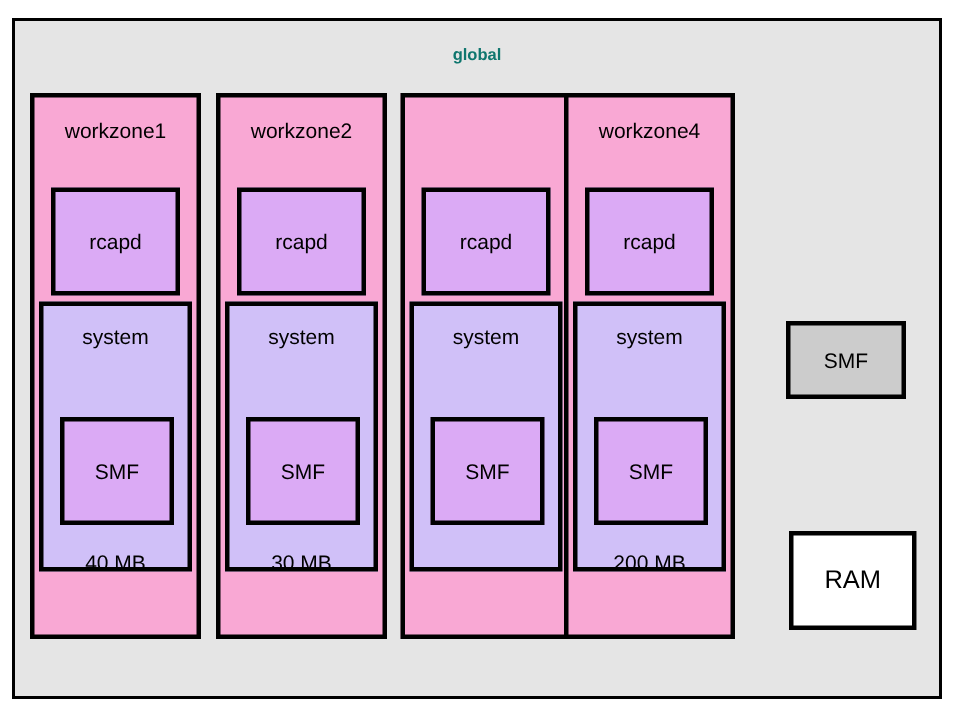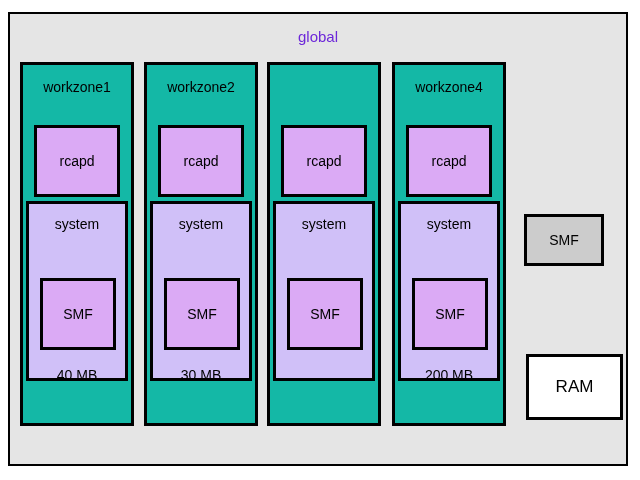--- a/index.html
+++ b/index.html
@@ -31,39 +31,40 @@
     box-sizing: border-box;
     background: #e5e5e5;
     border: 2px solid #000000;
   }
   .global-title {
     position: absolute;
     left: 0;
     top: 14px;
     width: 100%;
     text-align: center;
-    font-size: 15px;
-    color: #6d28d9;
+    font-size: 11px;
+    color: #0f766e;
     line-height: 18px;
+    font-weight: bold;
   }
 
   
   .workzone {
     position: absolute;
     top: 62px;
     width: 114px;
     height: 364px;
     box-sizing: border-box;
-    background: #14b8a6;
+    background: #f9a8d4;
     border: 3px solid #000000;
   }
   .wz1 { left: 20px; }
   .wz2 { left: 144px; }
   .wz3 { left: 267px; }
-  .wz4 { left: 392px; }
+  .wz4 { left: 376px; }
 
   .wz-title {
     position: absolute;
     left: 0;
     top: 14px;
     width: 100%;
     text-align: center;
     font-size: 14px;
     color: #000000;
     line-height: 17px;
@@ -154,21 +155,21 @@
   .global-smf-label {
     font-size: 14px;
     color: #000000;
   }
 
   
   .ram-box {
     position: absolute;
     left: 526px;
     top: 354px;
-    width: 97px;
+    width: 85px;
     height: 66px;
     box-sizing: border-box;
     background: #ffffff;
     border: 3px solid #000000;
     display: flex;
     align-items: center;
     justify-content: center;
   }
   .ram-label {
     font-size: 17px;

